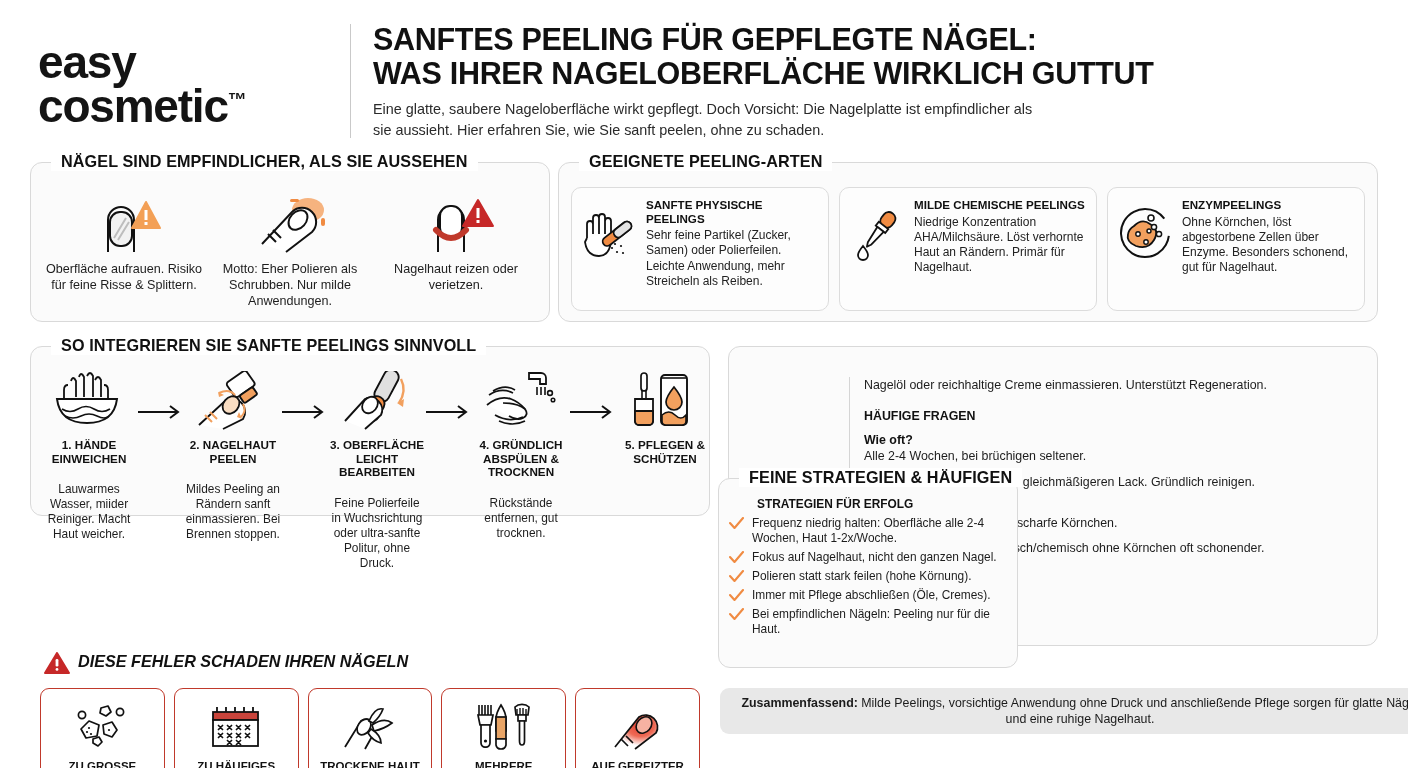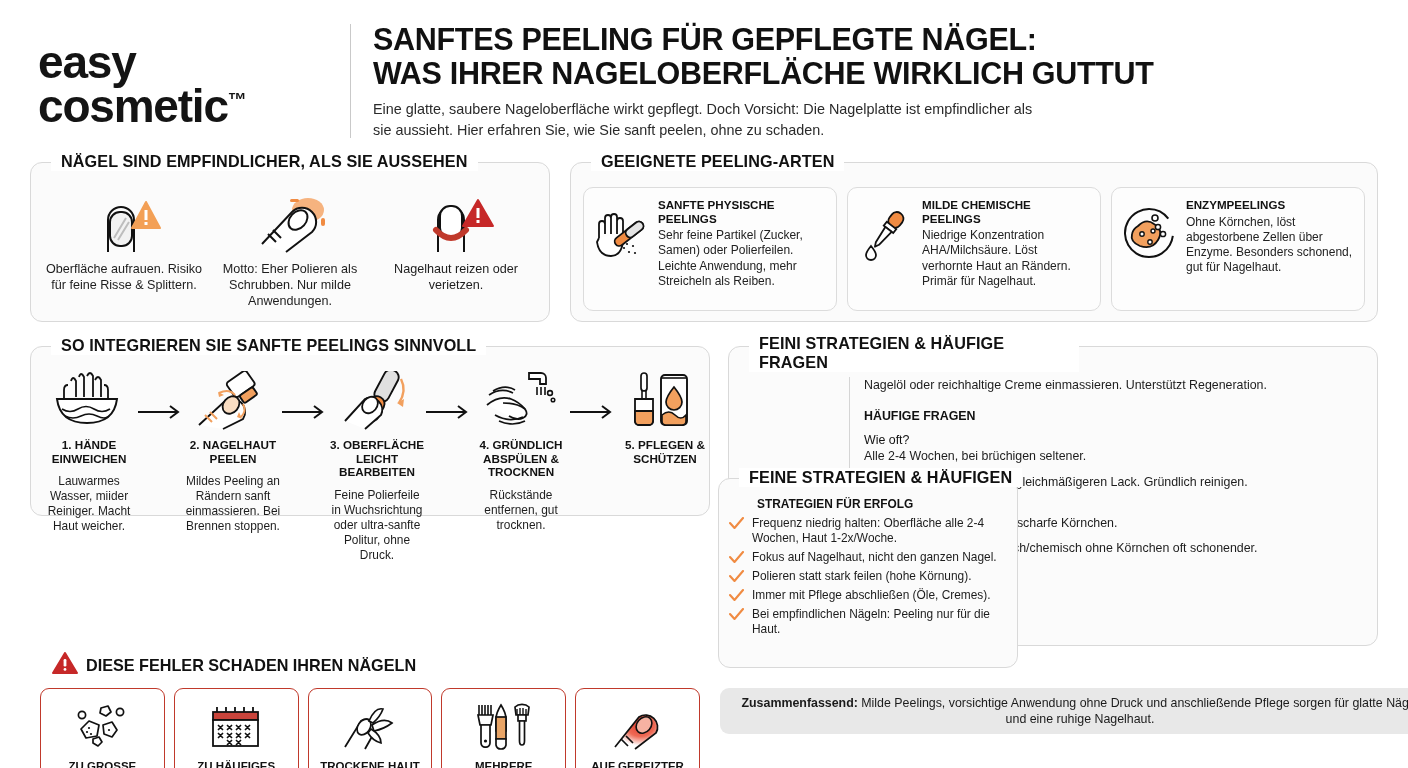--- a/index.html
+++ b/index.html
@@ -39,21 +39,21 @@
   }
   .panel > .panel-title {
     position: absolute; top: -11px; left: 20px;
     background: #ffffff; padding: 0 10px;
     font-size: 16.2px; font-weight: 800; letter-spacing: 0.1px; color: #111;
     text-transform: uppercase; white-space: nowrap; line-height: 1.18;
   }
   .panel-title.two-line { white-space: normal; width: 330px; top: -13px; }
 
   
-  .row1 { display: flex; gap: 20px; padding: 0 30px; margin-top: 16px; }
+  .row1 { display: flex; gap: 8px; padding: 0 30px; margin-top: 16px; }
   .panel-sens { width: 520px; flex: 0 0 520px; height: 160px; padding: 26px 10px 10px; }
   .sens-grid { display: flex; height: 100%; }
   .sens-item { flex: 1; display: flex; flex-direction: column; align-items: center; }
   .sens-icon { height: 66px; display: flex; align-items: center; justify-content: center; }
   .sens-cap { margin-top: 6px; font-size: 12.6px; line-height: 1.28; text-align: center; color: #1d1d1d; }
 
   .panel-types { flex: 1; height: 160px; padding: 24px 12px 10px; }
   .types-grid { display: flex; gap: 10px; height: 100%; }
   .type-card {
     flex: 1; border: 1.2px solid #dcdcdc; border-radius: 10px; background: #fdfdfd;
@@ -64,36 +64,36 @@
   .type-h { font-size: 11.6px; font-weight: 800; line-height: 1.16; text-transform: uppercase; color: #111; }
   .type-p { margin-top: 3px; font-size: 12px; line-height: 1.27; color: #222; }
 
   
   .row2 { display: flex; gap: 18px; padding: 0 30px; margin-top: 24px; align-items: flex-start; }
   .panel-steps { width: 680px; flex: 0 0 680px; height: 170px; padding: 22px 10px 8px; }
   .steps-flow { display: flex; align-items: flex-start; height: 100%; }
   .step { width: 120px; display: flex; flex-direction: column; align-items: center; }
   .step-icon { height: 62px; display: flex; align-items: flex-end; justify-content: center; }
   .step-title { margin-top: 7px; font-size: 11.7px; font-weight: 800; text-align: center; line-height: 1.15; text-transform: uppercase; color: #111; }
-  .step-desc { margin-top: 9px; font-size: 11.9px; line-height: 1.26; text-align: center; color: #1d1d1d; }
+  .step-desc { margin-top: 17px; font-size: 11.9px; line-height: 1.26; text-align: center; color: #1d1d1d; }
   .arrow { width: 56px; display: flex; align-items: center; justify-content: center; padding-top: 36px; }
 
   .panel-faq { flex: 1; min-height: 300px; padding: 30px 16px 14px; }
   .faq-inner { display: flex; }
   .faq-left { width: 105px; flex: 0 0 105px; border-right: 1.2px solid #d5d5d5; align-self: stretch; }
   .faq-right { flex: 1; padding-left: 14px; }
   .faq-lead { font-size: 12.4px; line-height: 1.3; color: #1d1d1d; }
   .faq-sub { margin-top: 16px; font-size: 12.4px; font-weight: 800; text-transform: uppercase; color: #111; }
   .qa { margin-top: 9px; font-size: 12.4px; line-height: 1.3; color: #1d1d1d; }
-  .qa b { font-weight: 400; color: #111; }
+  .qa b { font-weight: 700; color: #111; }
 
   
   .row3 { display: flex; gap: 18px; padding: 0 30px; margin-top: 16px; align-items: flex-start; }
   .panel-mistakes { width: 680px; flex: 0 0 680px; height: 196px; padding: 26px 10px 10px; border: none; background: transparent; }
-  .mistakes-title-row { position: absolute; top: -10px; left: 14px; background: #fff; padding: 0 8px; display: flex; align-items: flex-end; gap: 8px; }
+  .mistakes-title-row { position: absolute; top: -10px; left: 6px; background: #fff; padding: 0 8px; display: flex; align-items: flex-start; gap: 8px; font-style: italic; }
   .mistakes-title-row .mt { font-size: 16.2px; font-weight: 800; text-transform: uppercase; color: #111; }
   .mist-grid { display: flex; gap: 9px; height: 100%; }
   .mist-card {
     flex: 1; border: 1.4px solid #c0392b; border-radius: 9px; background: #fff;
     display: flex; flex-direction: column; align-items: center; padding: 12px 6px 8px;
   }
   .mist-icon { height: 52px; display: flex; align-items: center; justify-content: center; }
   .mist-h { margin-top: 7px; font-size: 11.5px; font-weight: 800; text-align: center; line-height: 1.15; text-transform: uppercase; color: #111; }
 
   
@@ -371,21 +371,20 @@
             </svg>
           </div>
           <div class="step-title">5. Pflegen &amp; schützen</div>
           <div class="step-desc"></div>
         </div>
 
       </div>
     </div>
 
     <div class="panel panel-faq">
-      <div class="panel-title two-line">Feini Strategien &amp; häufige Fragen</div>
       <div class="faq-inner">
         <div class="faq-left"></div>
         <div class="faq-right">
           <div class="faq-lead">Nagelöl oder reichhaltige Creme einmassieren. Unterstützt Regeneration.</div>
           <div class="faq-sub">Häufige Fragen</div>
 
           <div class="qa">
             <b>Wie oft?</b><br>
             <span>Alle 2-4 Wochen, bei brüchigen seltener.</span>
           </div>

